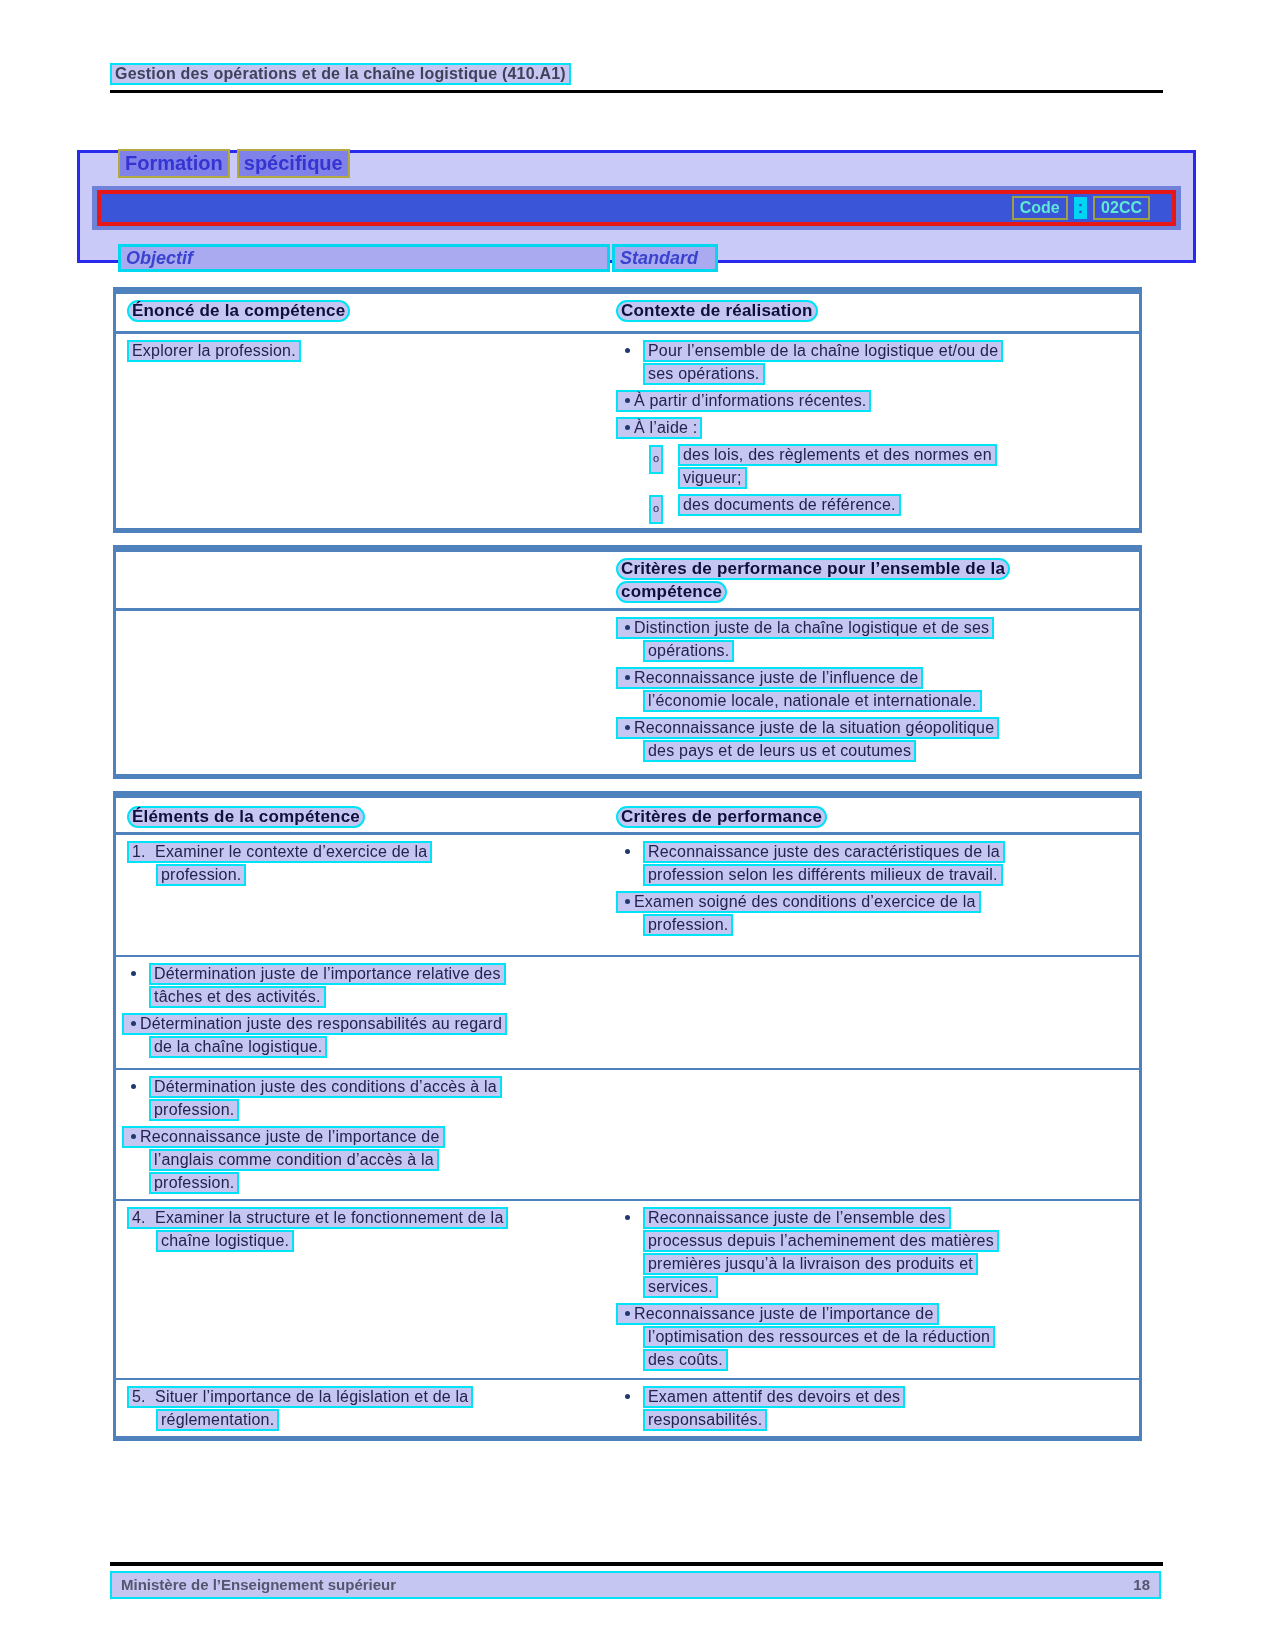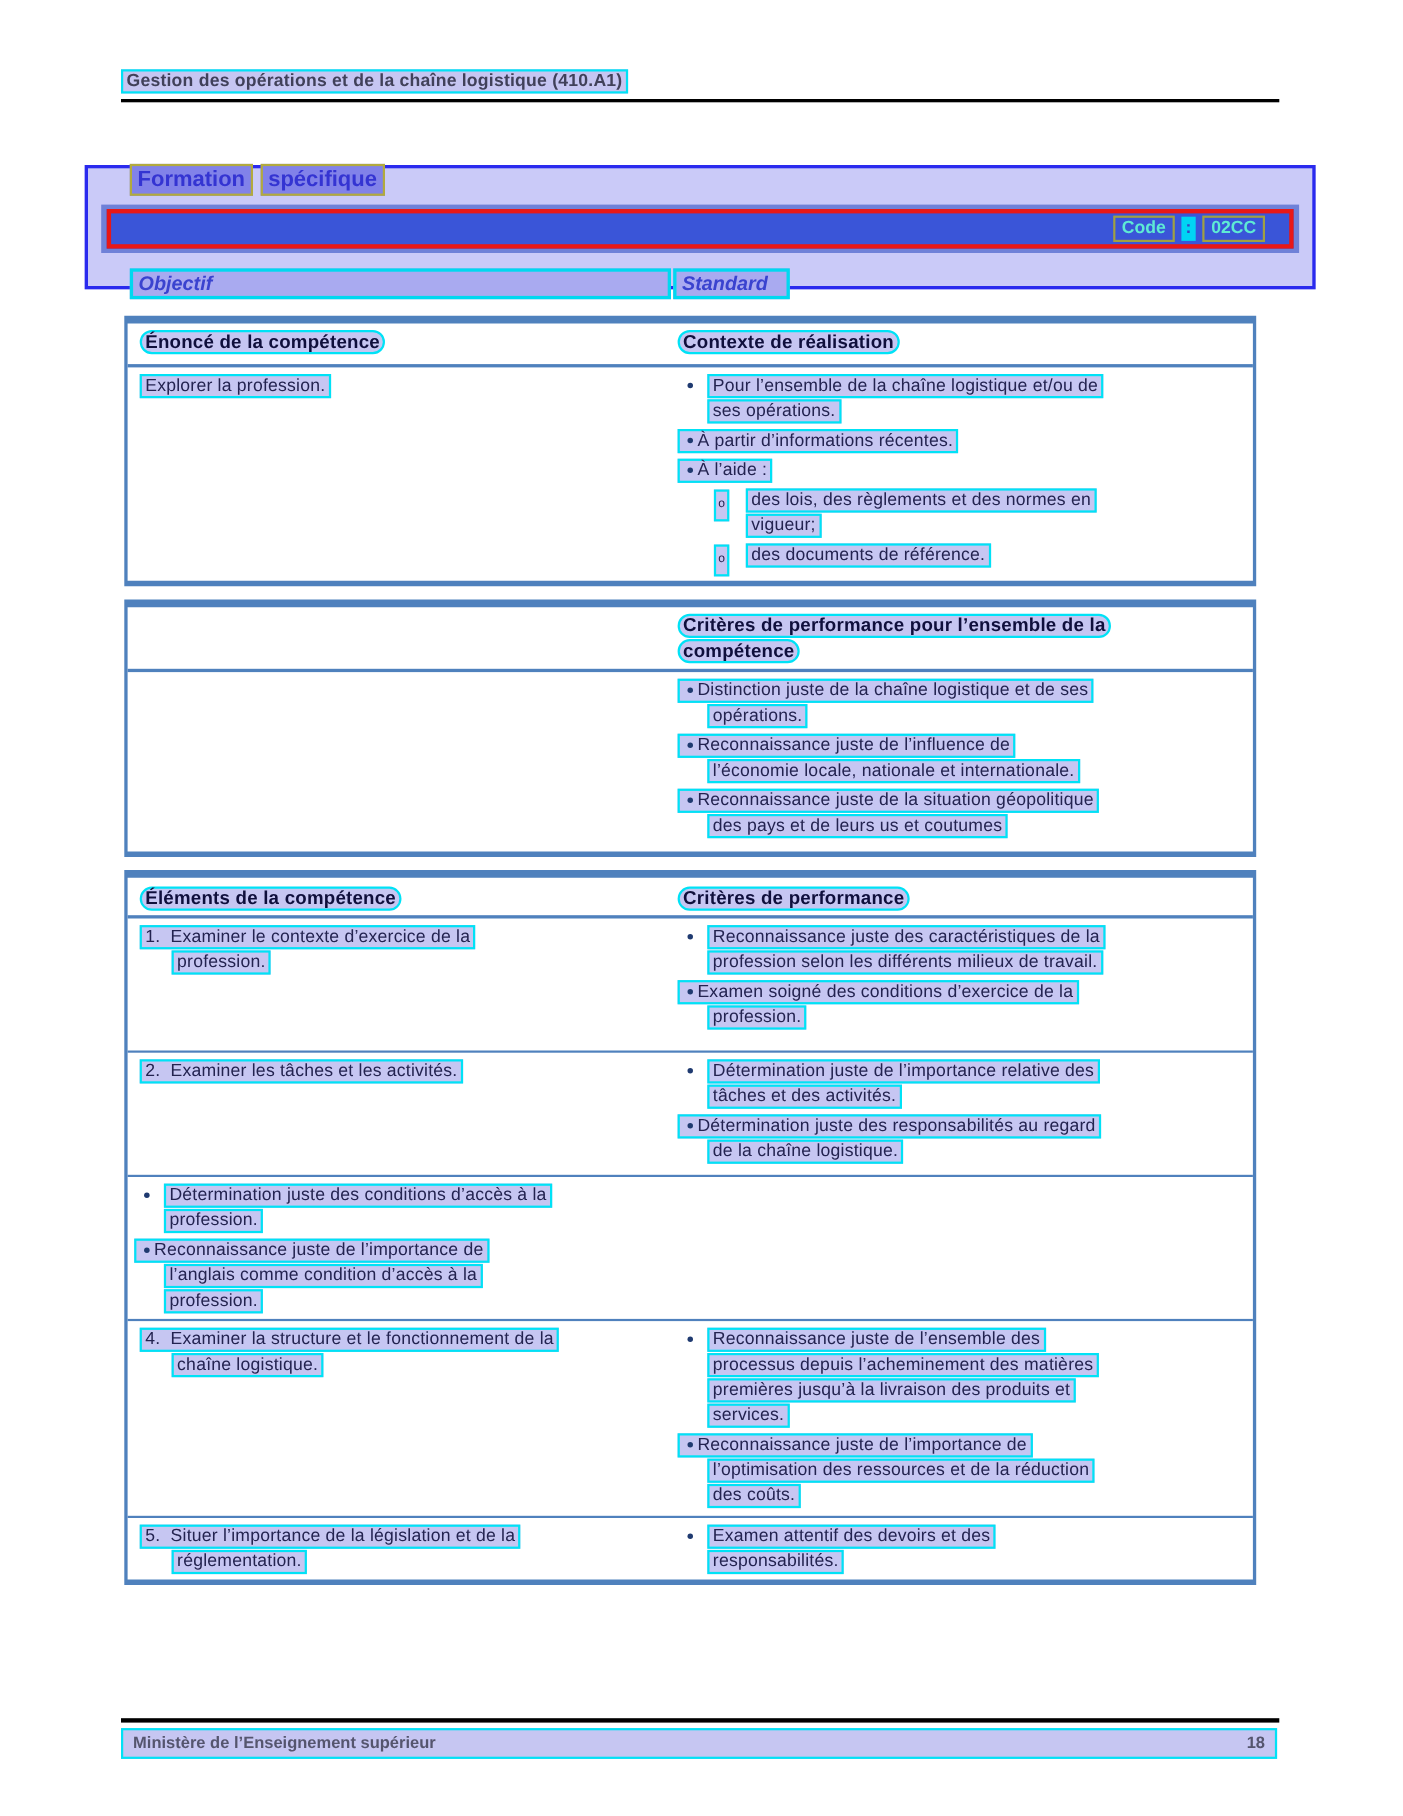--- a/index.html
+++ b/index.html
@@ -196,25 +196,20 @@
         </div>
         <div class="para">
           <span class="dot"></span>
           <span class="hl inc">Examen soigné des conditions d’exercice de la</span>
           <span class="hl">profession.</span>
         </div>
       </div>
     </div>
 
     <div class="trow sep r2">
-      <div class="cell-l">
-        <div class="para plain">
-          <span class="hl">2.  Examiner les tâches et les activités.</span>
-        </div>
-      </div>
       <div class="cell-r">
         <div class="para">
           <span class="dot"></span>
           <span class="hl">Détermination juste de l’importance relative des</span>
           <span class="hl">tâches et des activités.</span>
         </div>
         <div class="para">
           <span class="dot"></span>
           <span class="hl inc">Détermination juste des responsabilités au regard</span>
           <span class="hl">de la chaîne logistique.</span>

